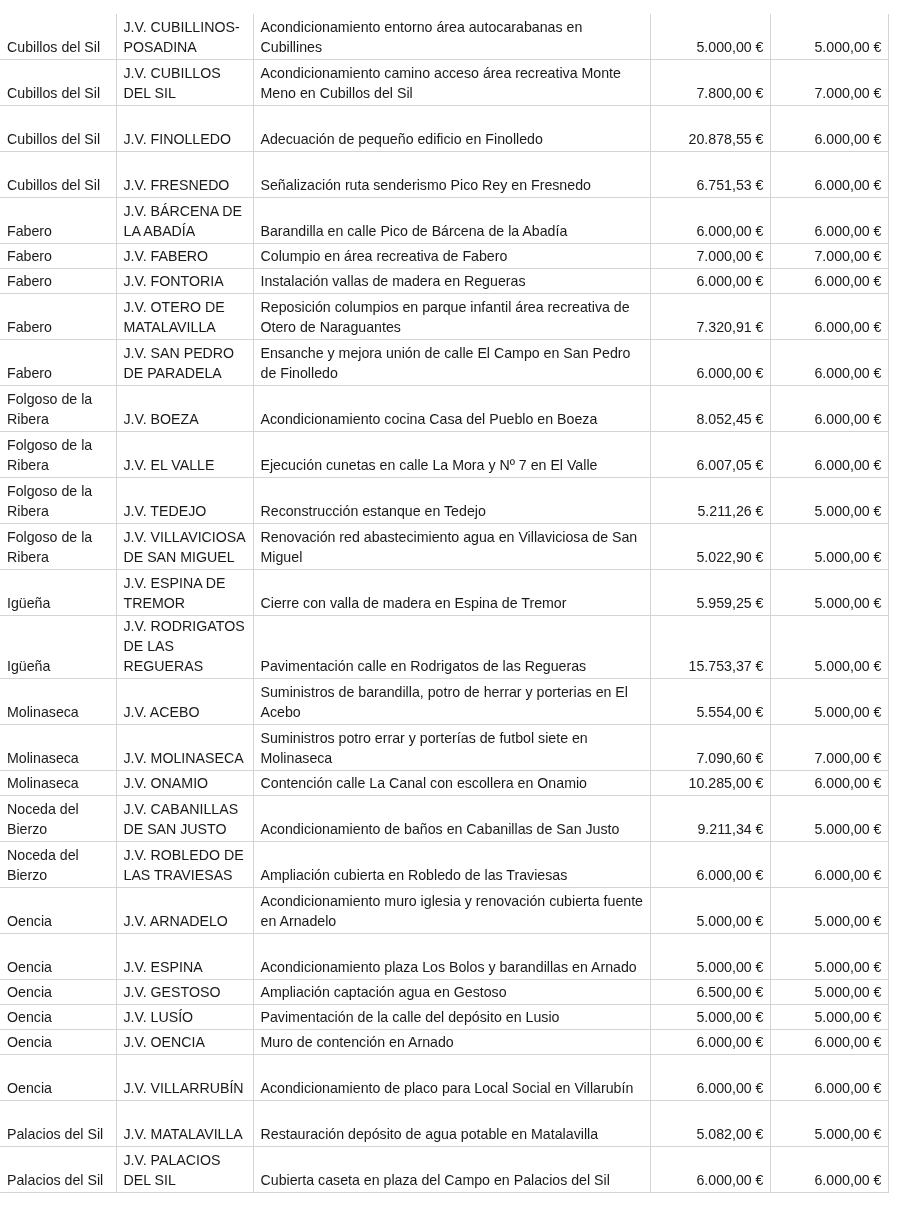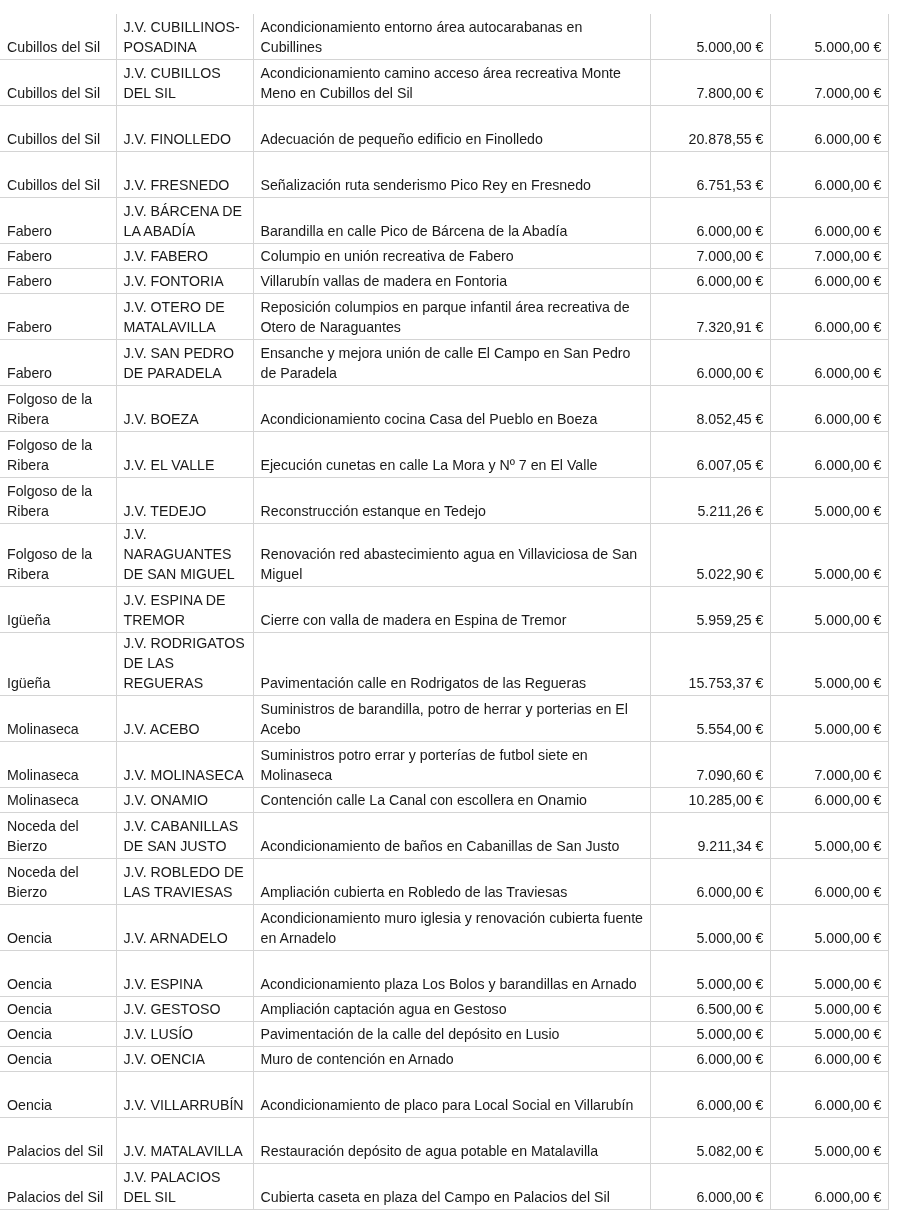--- a/index.html
+++ b/index.html
@@ -60,42 +60,42 @@
       <tr class="tall">
     <td class="c1">Fabero</td>
     <td class="c2">J.V. BÁRCENA DE LA ABADÍA</td>
     <td class="c3">Barandilla en calle Pico de Bárcena de la Abadía</td>
     <td class="num">6.000,00 €</td>
     <td class="num">6.000,00 €</td>
   </tr>
       <tr class="short">
     <td class="c1">Fabero</td>
     <td class="c2">J.V. FABERO</td>
-    <td class="c3">Columpio en unión recreativa de Fabero</td>
+    <td class="c3">Columpio en área recreativa de Fabero</td>
     <td class="num">7.000,00 €</td>
     <td class="num">7.000,00 €</td>
   </tr>
       <tr class="short">
     <td class="c1">Fabero</td>
     <td class="c2">J.V. FONTORIA</td>
-    <td class="c3">Villarubín vallas de madera en Fontoria</td>
+    <td class="c3">Instalación vallas de madera en Regueras</td>
     <td class="num">6.000,00 €</td>
     <td class="num">6.000,00 €</td>
   </tr>
       <tr class="tall">
     <td class="c1">Fabero</td>
     <td class="c2">J.V. OTERO DE MATALAVILLA</td>
     <td class="c3">Reposición columpios en parque infantil área recreativa de Otero de Naraguantes</td>
     <td class="num">7.320,91 €</td>
     <td class="num">6.000,00 €</td>
   </tr>
       <tr class="tall">
     <td class="c1">Fabero</td>
     <td class="c2">J.V. SAN PEDRO DE PARADELA</td>
-    <td class="c3">Ensanche y mejora unión de calle El Campo en San Pedro de Paradela</td>
+    <td class="c3">Ensanche y mejora unión de calle El Campo en San Pedro de Finolledo</td>
     <td class="num">6.000,00 €</td>
     <td class="num">6.000,00 €</td>
   </tr>
       <tr class="tall">
     <td class="c1">Folgoso de la Ribera</td>
     <td class="c2">J.V. BOEZA</td>
     <td class="c3">Acondicionamiento cocina Casa del Pueblo en Boeza</td>
     <td class="num">8.052,45 €</td>
     <td class="num">6.000,00 €</td>
   </tr>
@@ -108,21 +108,21 @@
   </tr>
       <tr class="tall">
     <td class="c1">Folgoso de la Ribera</td>
     <td class="c2">J.V. TEDEJO</td>
     <td class="c3">Reconstrucción estanque en Tedejo</td>
     <td class="num">5.211,26 €</td>
     <td class="num">5.000,00 €</td>
   </tr>
       <tr class="tall">
     <td class="c1">Folgoso de la Ribera</td>
-    <td class="c2">J.V. NARAGUANTES DE SAN MIGUEL</td>
+    <td class="c2">J.V. VILLAVICIOSA DE SAN MIGUEL</td>
     <td class="c3">Renovación red abastecimiento agua en Villaviciosa de San Miguel</td>
     <td class="num">5.022,90 €</td>
     <td class="num">5.000,00 €</td>
   </tr>
       <tr class="tall">
     <td class="c1">Igüeña</td>
     <td class="c2">J.V. ESPINA DE TREMOR</td>
     <td class="c3">Cierre con valla de madera en Espina de Tremor</td>
     <td class="num">5.959,25 €</td>
     <td class="num">5.000,00 €</td>

